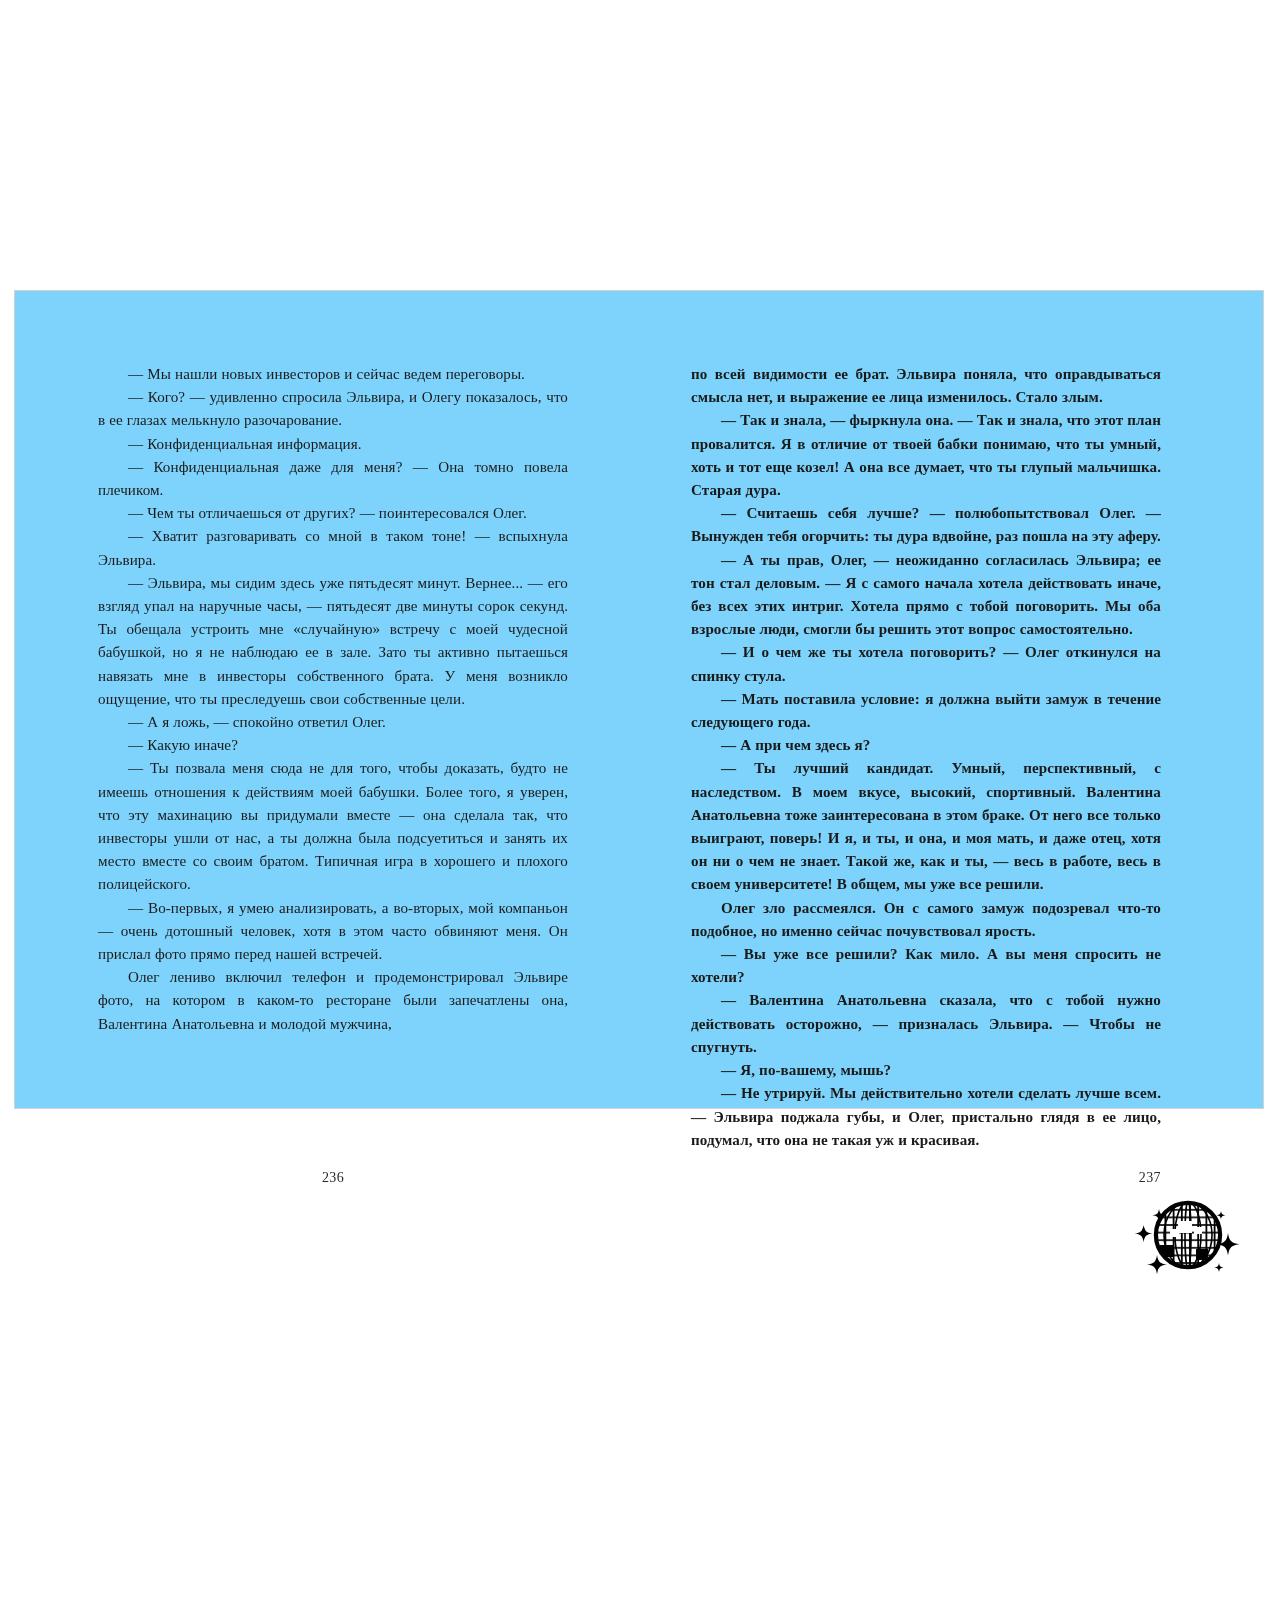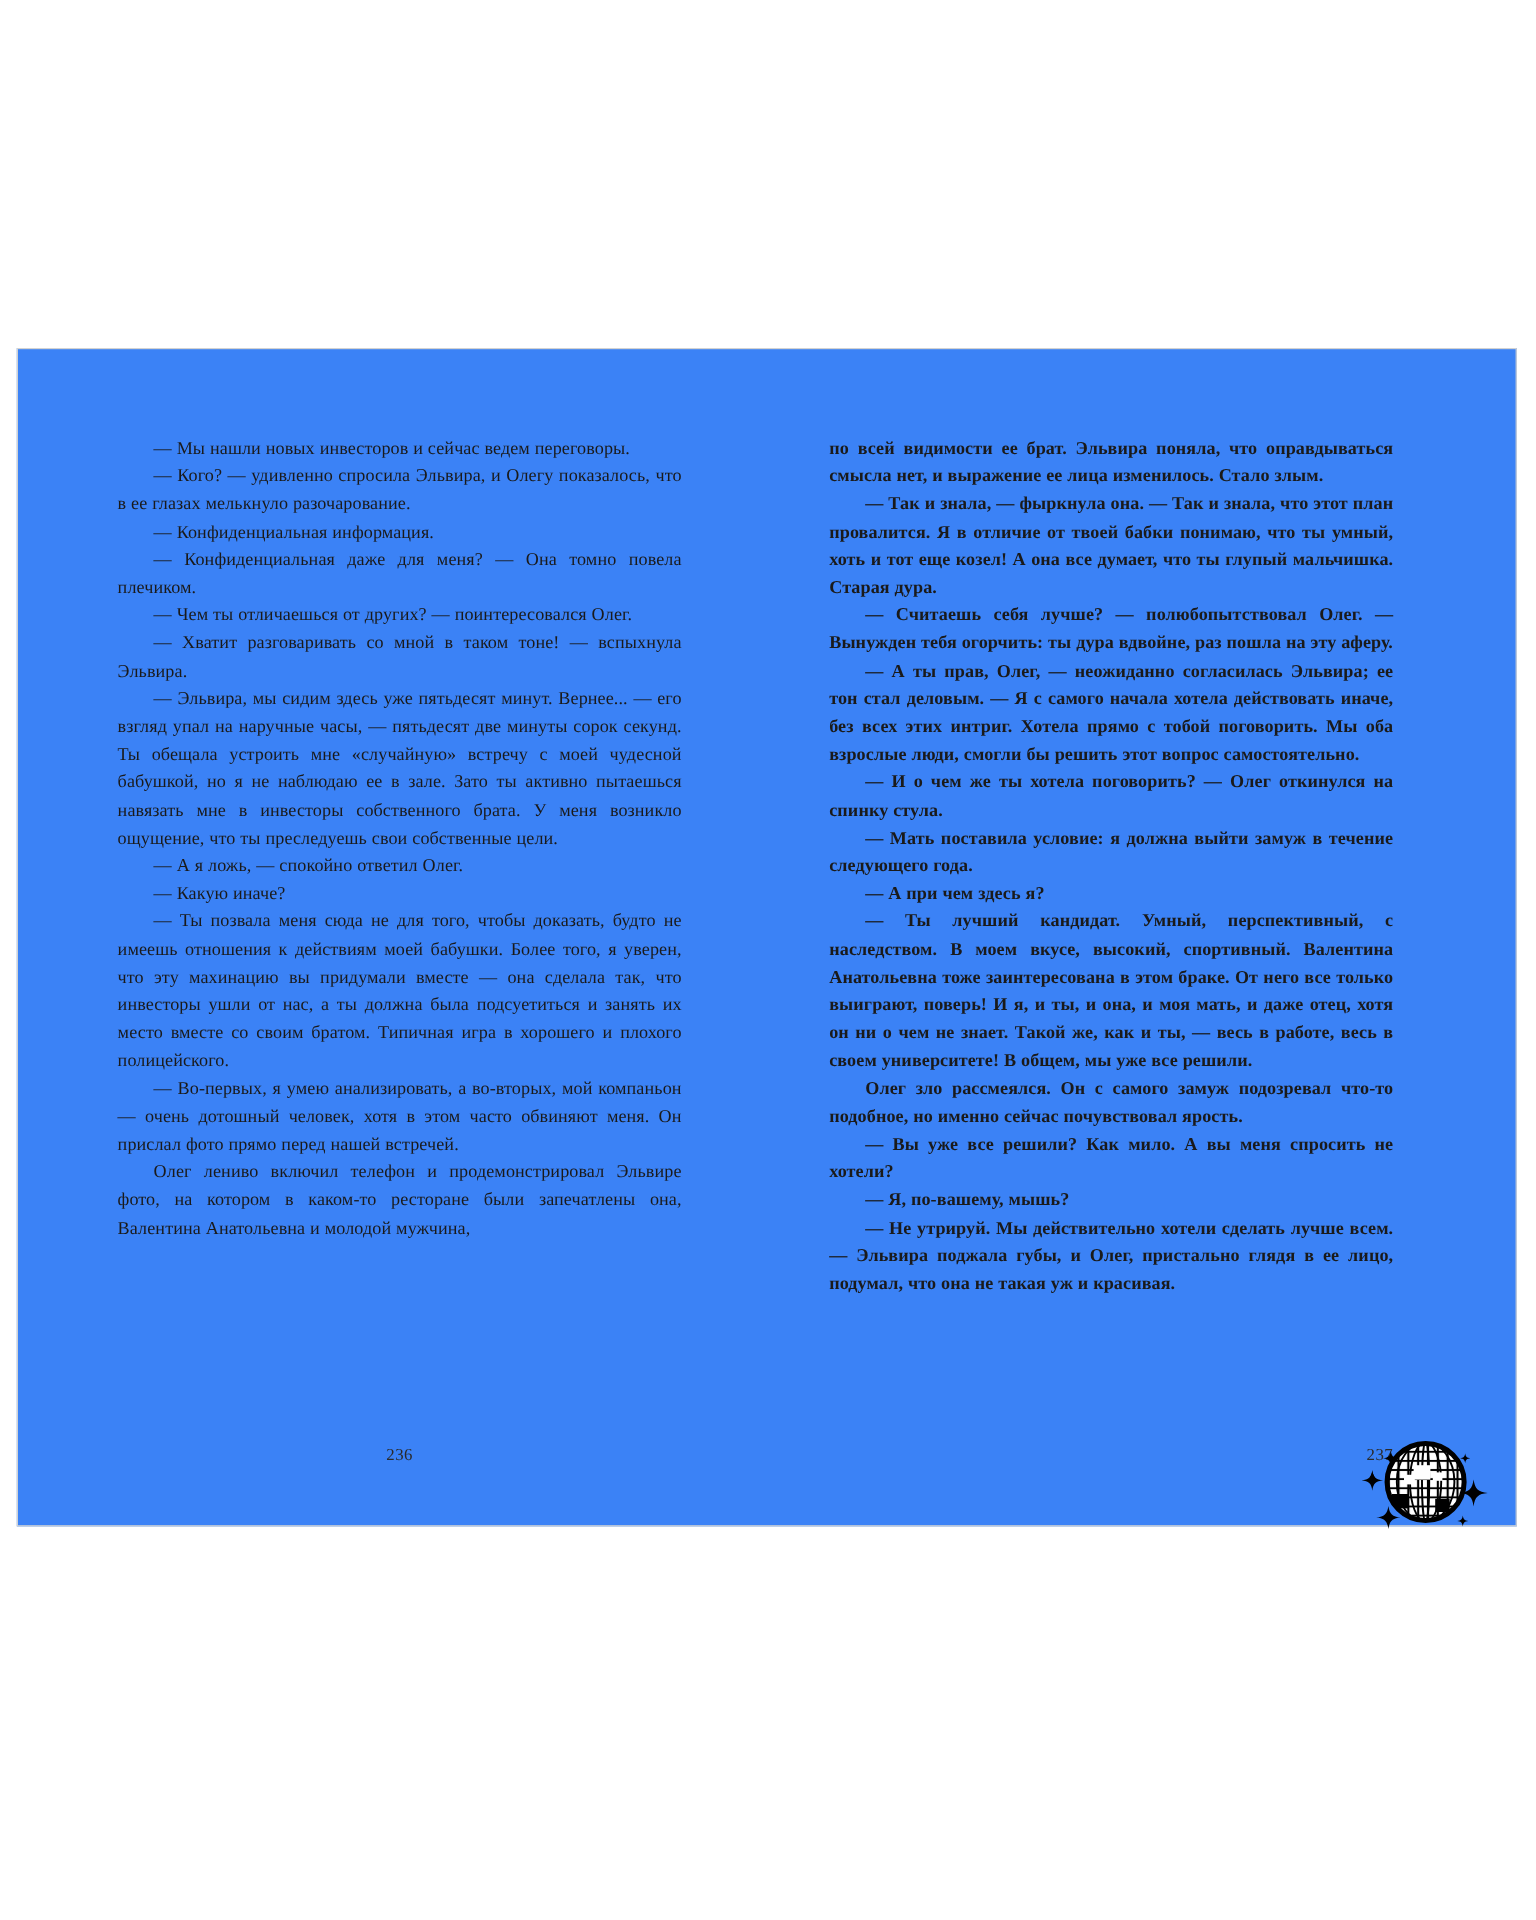--- a/index.html
+++ b/index.html
@@ -14,24 +14,24 @@
     color: #1a1a1a;
     overflow: hidden;
   }
 
   
   #book-spread {
     position: absolute;
     left: 14px;
     top: 290px;
     width: 1250px;
-    height: 982px;
+    height: 819px;
     box-sizing: border-box;
     border: 1px solid #d2d2d2;
-    background: #3b82f6;
+    background: #7dd3fc;
     padding-left: 12px;
   }
 
   .columns {
     position: absolute;
     left: 0;
     top: 0;
     width: 100%;
     height: 100%;
   }
@@ -56,21 +56,21 @@
   .textblock p {
     margin: 0;
     text-indent: 30px;
   }
   .textblock p.cont {
     text-indent: 0;
   }
 
   .folio {
     position: absolute;
-    top: 915px;
+    top: 879px;
     width: 470px;
     text-align: center;
     font-size: 14px;
     color: #2a2a2a;
     letter-spacing: 0.4px;
   }
   .folio.left  { left: 83px; }
   .folio.right { left: 676px; text-align: right; }
 
   
@@ -111,20 +111,21 @@
           <p class="cont">по всей видимости ее брат. Эльвира поняла, что оправдываться смысла нет, и выражение ее лица изменилось. Стало злым.</p>
           <p class="">— Так и знала, — фыркнула она. — Так и знала, что этот план провалится. Я в отличие от твоей бабки понимаю, что ты умный, хоть и тот еще козел! А она все думает, что ты глупый мальчишка. Старая дура.</p>
           <p class="">— Считаешь себя лучше? — полюбопытствовал Олег. — Вынужден тебя огорчить: ты дура вдвойне, раз пошла на эту аферу.</p>
           <p class="">— А ты прав, Олег, — неожиданно согласилась Эльвира; ее тон стал деловым. — Я с самого начала хотела действовать иначе, без всех этих интриг. Хотела прямо с тобой поговорить. Мы оба взрослые люди, смогли бы решить этот вопрос самостоятельно.</p>
           <p class="">— И о чем же ты хотела поговорить? — Олег откинулся на спинку стула.</p>
           <p class="">— Мать поставила условие: я должна выйти замуж в течение следующего года.</p>
           <p class="">— А при чем здесь я?</p>
           <p class="">— Ты лучший кандидат. Умный, перспективный, с наследством. В моем вкусе, высокий, спортивный. Валентина Анатольевна тоже заинтересована в этом браке. От него все только выиграют, поверь! И я, и ты, и она, и моя мать, и даже отец, хотя он ни о чем не знает. Такой же, как и ты, — весь в работе, весь в своем университете! В общем, мы уже все решили.</p>
           <p class="">Олег зло рассмеялся. Он с самого замуж подозревал что-то подобное, но именно сейчас почувствовал ярость.</p>
           <p class="">— Вы уже все решили? Как мило. А вы меня спросить не хотели?</p>
+          <p class="">— Валентина Анатольевна сказала, что с тобой нужно действовать осторожно, — призналась Эльвира. — Чтобы не спугнуть.</p>
           <p class="">— Я, по-вашему, мышь?</p>
           <p class="">— Не утрируй. Мы действительно хотели сделать лучше всем. — Эльвира поджала губы, и Олег, пристально глядя в ее лицо, подумал, что она не такая уж и красивая.</p>
         </div>
     </div>
 
     <div class="folio left">236</div>
     <div class="folio right">237</div>
 
   </div>
 </div>

